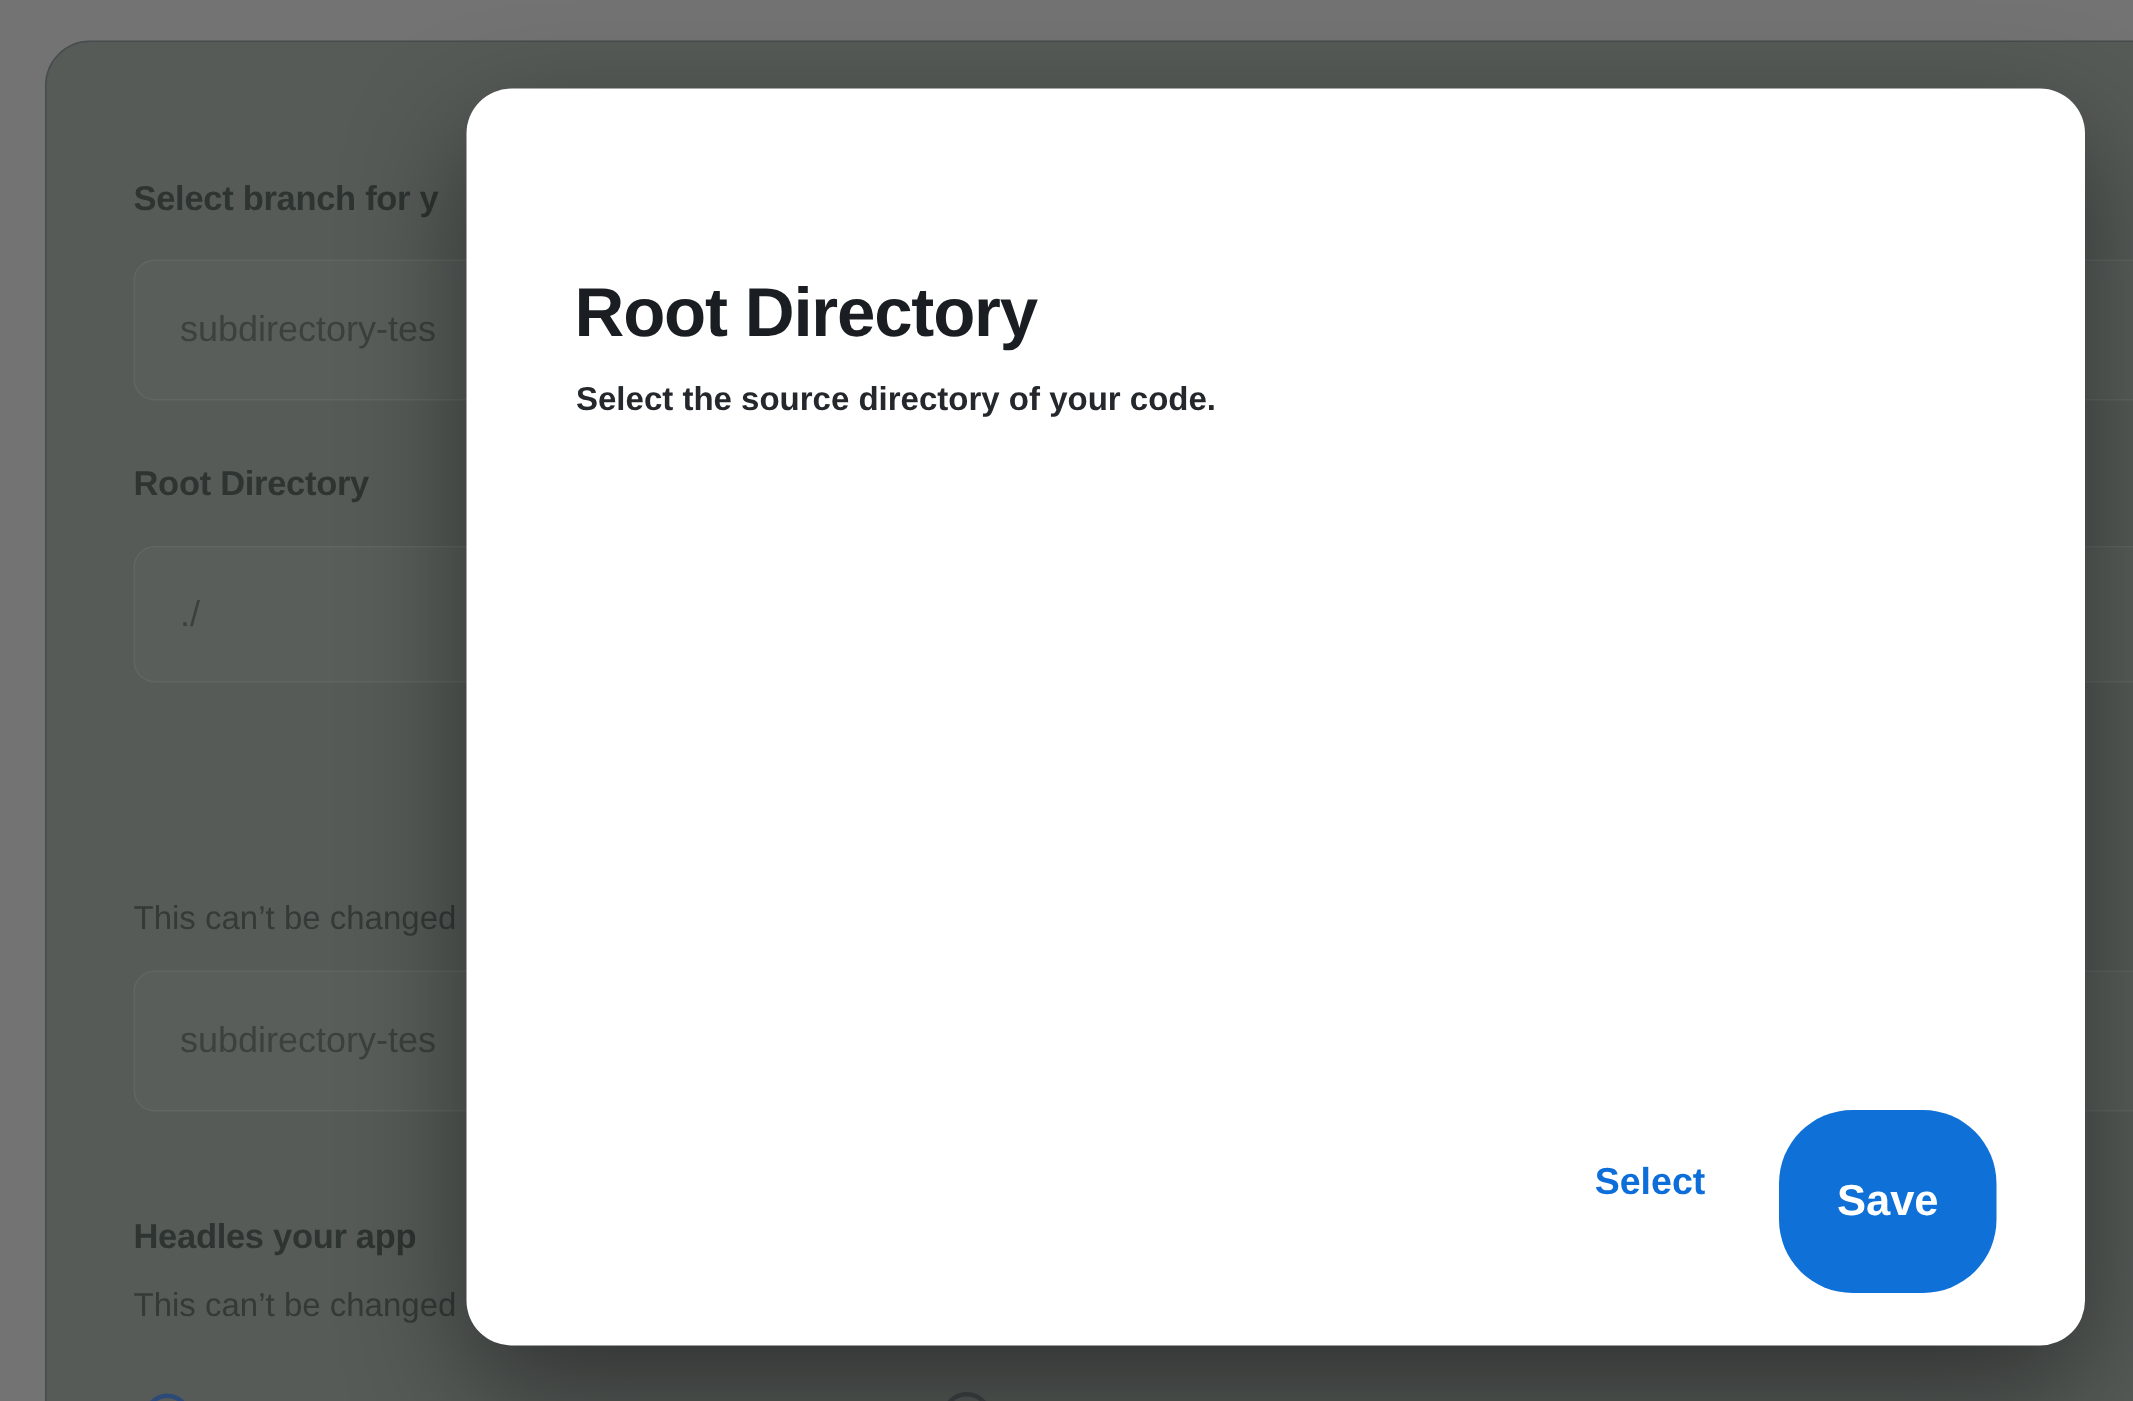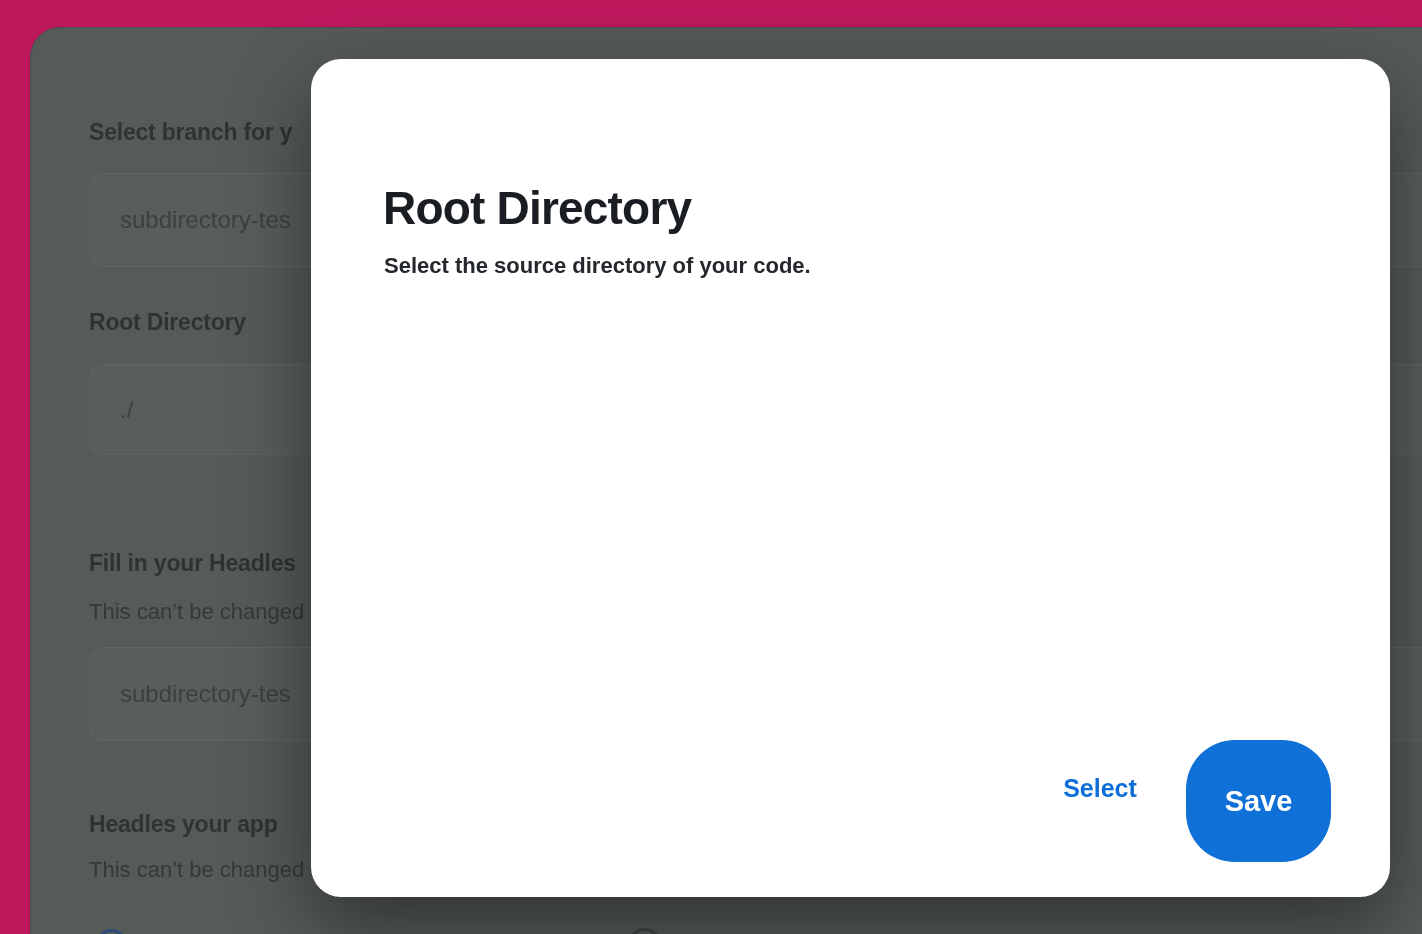--- a/index.html
+++ b/index.html
@@ -1,18 +1,18 @@
 <!DOCTYPE html>
 <html><head>
 <meta charset="utf-8">
 <style>
   html,body{margin:0;padding:0;}
   body{width:1422px;height:934px;overflow:hidden;background:#53585a;}
   .stage{position:relative;width:1422px;height:934px;overflow:hidden;
-         font-family:"Liberation Sans","DejaVu Sans",sans-serif;background:#be185d;}
+         font-family:"Liberation Sans","DejaVu Sans",sans-serif;background:#737373;}
 
   
   .bg-card{position:absolute;left:30px;top:27px;width:1500px;height:1020px;
            background:#565b58;border:1px solid #474c4e;border-radius:30px;box-sizing:border-box;}
   .bg-label{position:absolute;left:58px;font-size:23px;font-weight:bold;color:#2e3431;
             letter-spacing:-0.2px;white-space:nowrap;}
   .bg-note{position:absolute;left:58px;font-size:22px;color:#343a38;white-space:nowrap;}
   .bg-input{position:absolute;left:58px;width:1360px;height:94px;background:#595e5b;
             border:1px solid #616663;border-radius:14px;display:flex;align-items:center;
             padding-left:30px;box-sizing:border-box;font-size:24px;color:#3b413e;white-space:nowrap;}
@@ -61,21 +61,20 @@
     <div class="bg-label lbl1">Select branch for y</div>
     <div class="bg-input in1">
       <span>subdirectory-tes</span>
     </div>
 
     <div class="bg-label lbl2">Root Directory</div>
     <div class="bg-input in2">
       <span>./</span>
     </div>
 
-    <div class="bg-label lbl3">Fill in your Headles</div>
     <div class="bg-note note1">This can’t be changed</div>
     <div class="bg-input in3">
       <span>subdirectory-tes</span>
     </div>
 
     <div class="bg-label lbl4">Headles your app</div>
     <div class="bg-note note2">This can’t be changed</div>
   </div>
 
   <div class="bg-radio left"></div>

